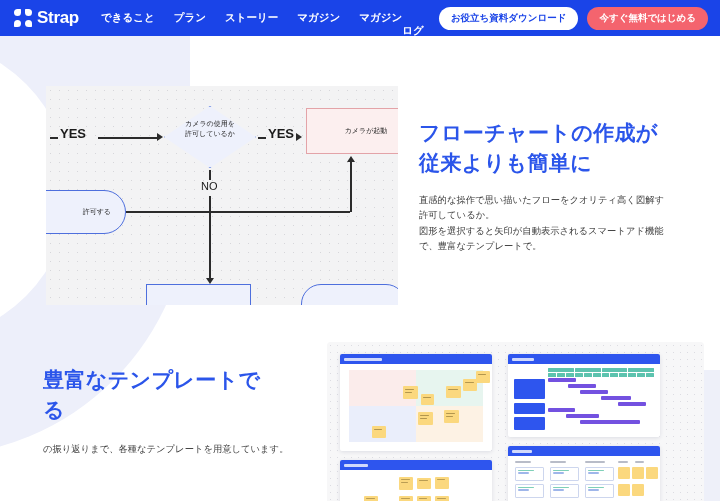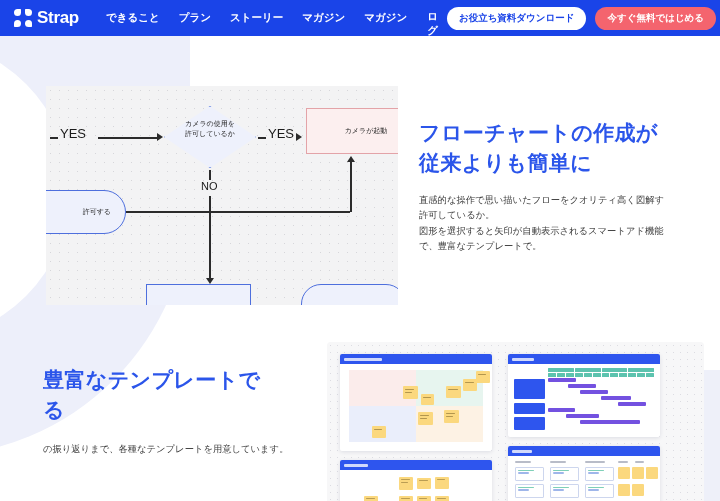--- a/index.html
+++ b/index.html
@@ -24,34 +24,34 @@
   }
   .bg-right-para {
     position:absolute; right:-10px; top:370px; width:130px; height:190px;
     background:#eef0f9;
     transform: skewX(-13deg);
   }
 
   
   .nav {
     position:absolute; left:0; top:0; width:720px; height:36px;
-    background:#1a44e8; display:flex; align-items:center; z-index:20;gap:20px;
+    background:#1a44e8; display:flex; align-items:center; z-index:20;
   }
   .brand { display:flex; align-items:center; margin-left:14px; }
   .logo-mark { width:18px; height:18px; position:relative; margin-right:5px; }
   .logo-mark span {
     position:absolute; width:7.4px; height:7.4px; background:#fff; border-radius:50% 50% 50% 2px;
   }
   .logo-mark span:nth-child(1){ left:0;   top:0;   transform:rotate(0deg);   border-radius:50% 10% 50% 50%;}
   .logo-mark span:nth-child(2){ right:0;  top:0;   border-radius:10% 50% 50% 50%;}
   .logo-mark span:nth-child(3){ left:0;   bottom:0;border-radius:50% 50% 50% 10%;}
   .logo-mark span:nth-child(4){ right:0;  bottom:0;border-radius:50% 50% 10% 50%;}
   .brand-text { color:#fff; font-size:17px; font-weight:bold; letter-spacing:-0.3px; }
 
-  .nav-links { display:flex; align-items:center; margin-left:7px; gap:19px; }
+  .nav-links { display:flex; align-items:center; margin-left:22px; gap:19px; }
   .nav-link { color:#fff; font-size:10.5px; font-weight:bold; white-space:nowrap; cursor:pointer; }
 
   .nav-right { margin-left:auto; display:flex; align-items:center; gap:9px; margin-right:12px; }
   .nav-login { color:#fff; font-size:10.5px; font-weight:bold; cursor:pointer;margin-top:40px; }
   .btn-pill {
     font-size:9.5px; font-weight:bold; border-radius:999px; padding:5px 12px;
     white-space:nowrap; cursor:pointer; border:none;
   }
   .btn-white { background:#ffffff; color:#1a44e8; }
   .btn-red   { background:#f4646e; color:#ffffff; }
@@ -90,21 +90,21 @@
   .bot-box-1 {
     left:100px; top:198px; width:105px; height:40px;
     background:#eef1fc; border:1.2px solid #4e6fdd;
   }
   .bot-box-2 {
     left:255px; top:198px; width:105px; height:40px;
     background:#eef1fc; border:1.2px solid #4e6fdd;
     border-radius:20px 20px 0 0;
   }
 
-  .lbl-yes { font-size:13px; color:#1b1b1b; font-weight:normal; }
+  .lbl-yes { font-size:13px; color:#1b1b1b; font-weight:bold; }
   .lbl-no  { font-size:11px; color:#1b1b1b; font-weight:normal; }
 
   .line { background:#2b2b2b; position:absolute; }
   .h-line { height:1.6px; }
   .v-line { width:1.6px; }
   .arrow-r {
     position:absolute; width:0; height:0;
     border-top:4px solid transparent; border-bottom:4px solid transparent;
     border-left:6px solid #2b2b2b;
   }

